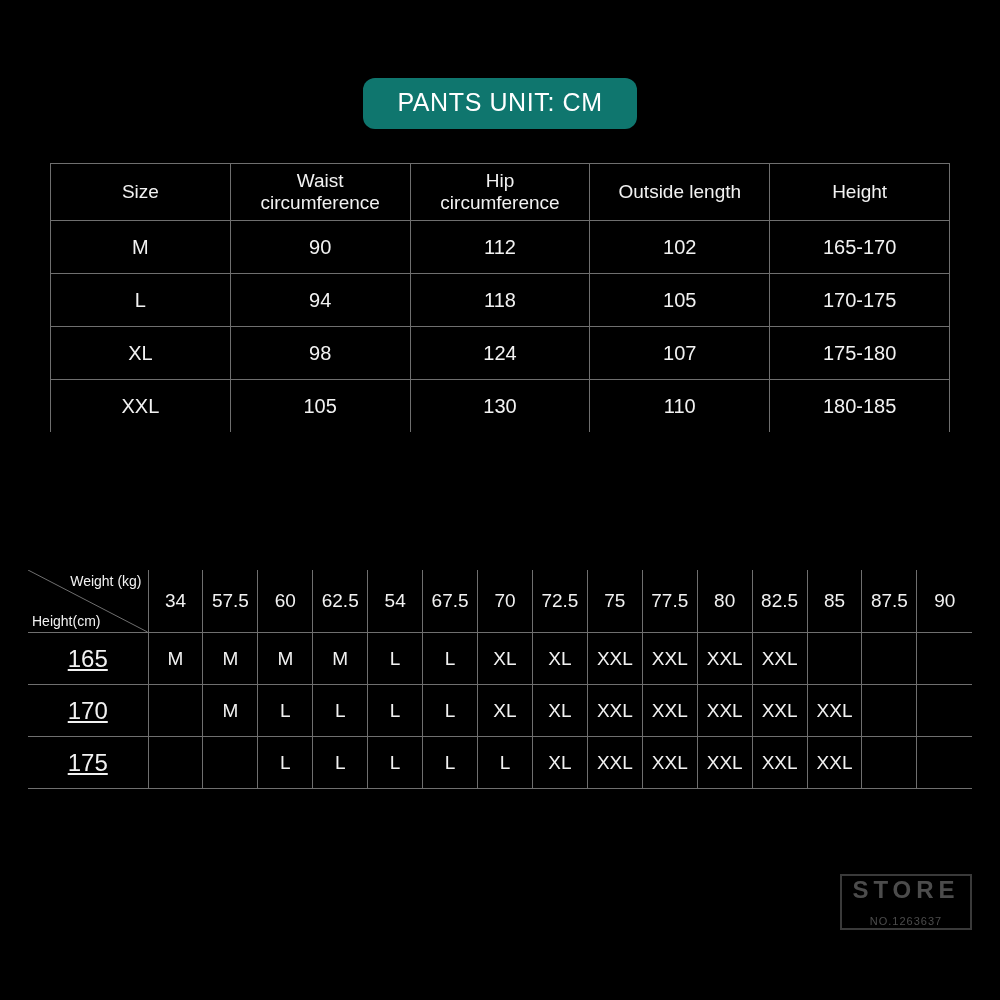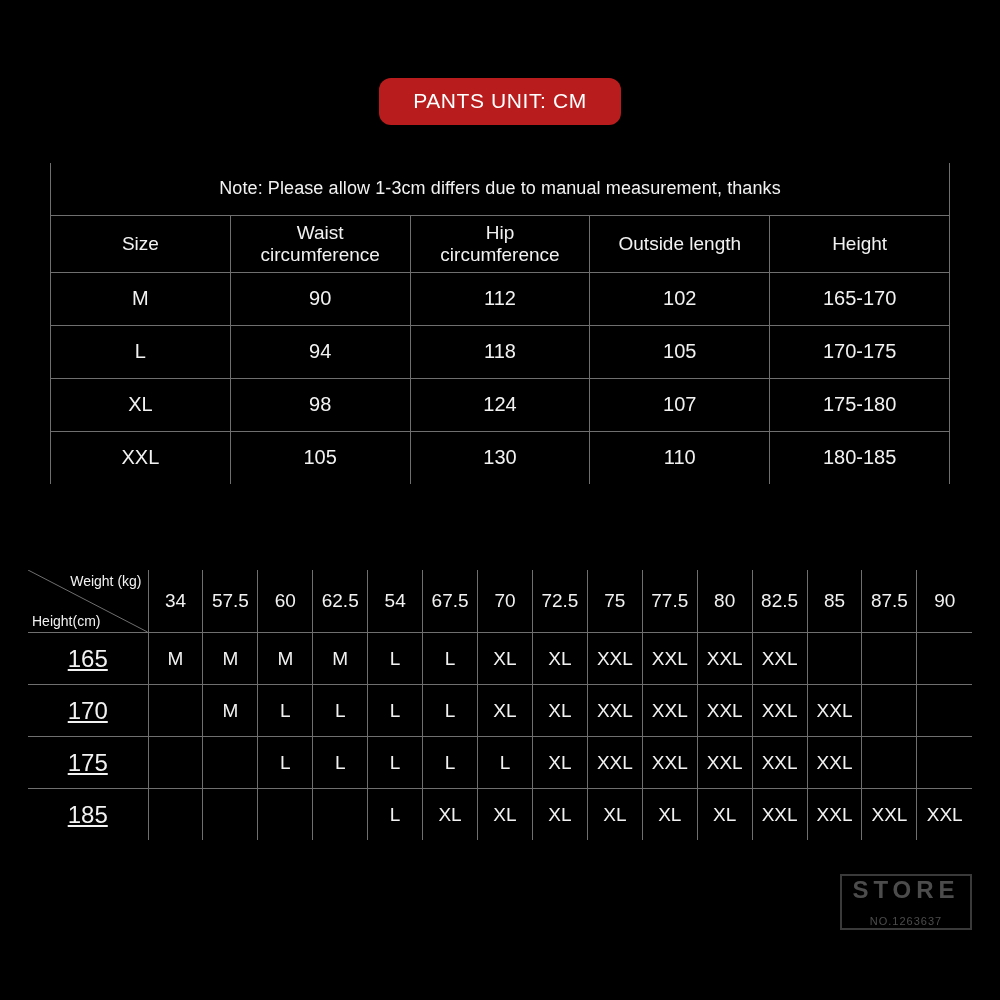--- a/index.html
+++ b/index.html
@@ -25,24 +25,24 @@
   
   .title-wrap {
     position: absolute;
     top: 78px;
     left: 0;
     width: 1000px;
     display: flex;
     justify-content: center;
   }
   .title-pill {
-    background: #b91c1c;
+    background: #0f766e;
     border-radius: 12px;
     padding: 12px 34px 14px 34px;
-    font-size: 21px;
+    font-size: 25px;
     letter-spacing: 0.6px;
     color: #ffffff;
     line-height: 1;
     box-shadow: 0 0 0 1px #000;
   }
 
   
   .size-table-wrap {
     position: absolute;
     top: 163px;
@@ -169,25 +169,20 @@
 
 <div class="page">
 
   <div class="title-wrap">
     <div class="title-pill">PANTS UNIT: CM</div>
   </div>
 
   <div class="size-table-wrap">
     <table class="size-table">
       <tbody>
-        <tr class="first-row">
-          <td class="pad-left"></td>
-          <td class="note-cell" colspan="5">Note: Please allow 1-3cm differs due to manual measurement, thanks</td>
-          <td class="pad-right"></td>
-        </tr>
         <tr>
           <td class="pad-left"></td>
           <td class="head-cell">Size</td>
           <td class="head-cell">
             <div>Waist</div>
             <div>circumference</div>
           </td>
           <td class="head-cell">
             <div>Hip</div>
             <div>circumference</div>
@@ -313,38 +308,20 @@
             <td>L</td>
             <td>XL</td>
             <td>XXL</td>
             <td>XXL</td>
             <td>XXL</td>
             <td>XXL</td>
             <td>XXL</td>
             <td></td>
             <td class="edge-right"></td>
           </tr>
-          <tr class="last-row">
-            <td class="rowhead edge-left">185</td>
-            <td></td>
-            <td></td>
-            <td></td>
-            <td></td>
-            <td>L</td>
-            <td>XL</td>
-            <td>XL</td>
-            <td>XL</td>
-            <td>XL</td>
-            <td>XL</td>
-            <td>XL</td>
-            <td>XXL</td>
-            <td>XXL</td>
-            <td>XXL</td>
-            <td class="edge-right">XXL</td>
-          </tr>
         </tbody>
     </table>
   </div>
 
   <div class="watermark">
     <div class="wm-top">STORE</div>
     <div class="wm-bot">NO.1263637</div>
   </div>
 
 </div>

